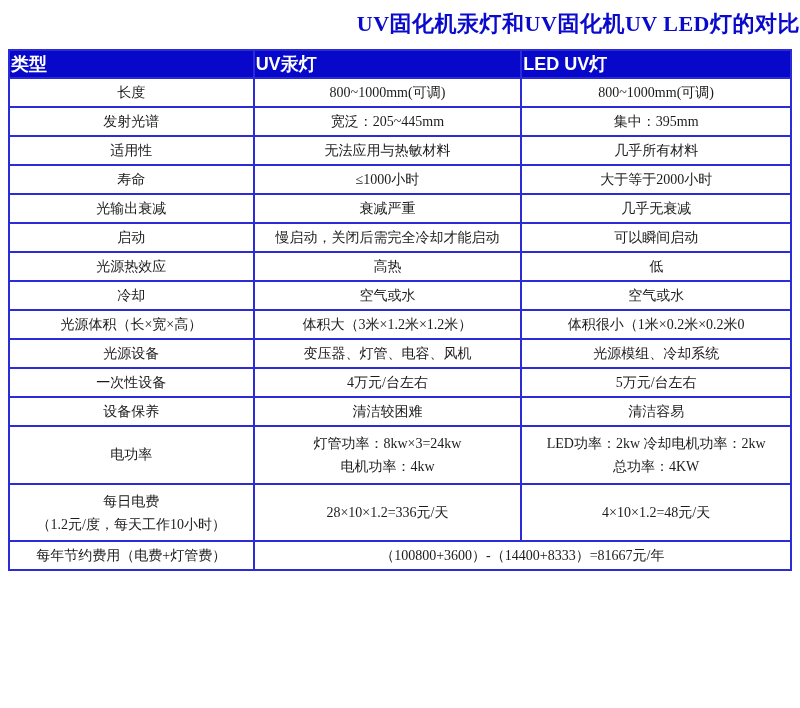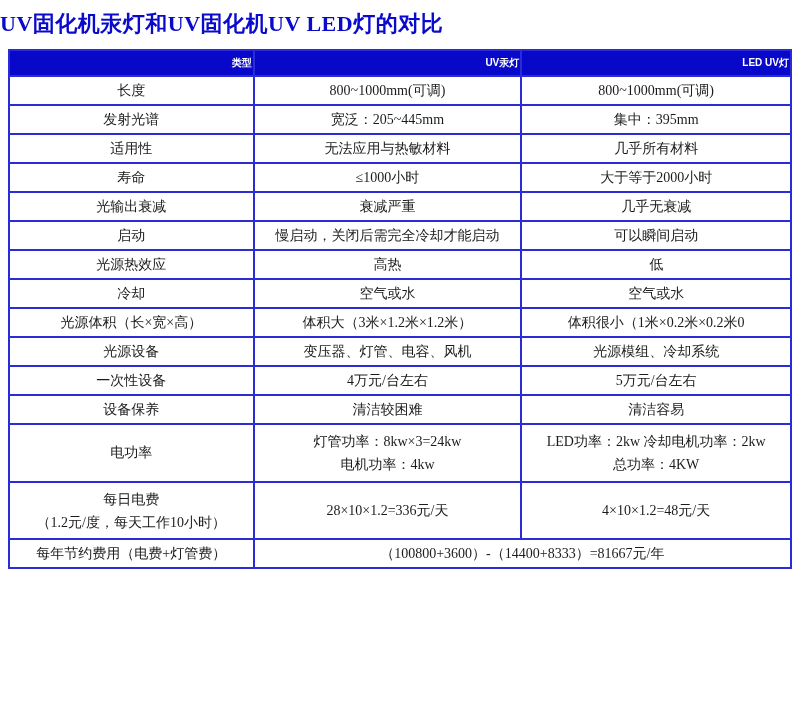--- a/index.html
+++ b/index.html
@@ -3,44 +3,44 @@
 <meta charset="utf-8">
 <style>
   html,body{margin:0;padding:0;}
   body{
     width:800px;height:708px;background:#ffffff;
     font-family:"Liberation Serif","DejaVu Serif",serif;
     overflow:hidden;
   }
   .page-title{
     height:40px;padding-top:9px;
-    text-align:left;
+    text-align:right;
     font-size:22px;font-weight:bold;
     color:#0a0acc;
     letter-spacing:0.5px;
     border-radius:11px;
   }
   table.cmp{
     border-collapse:collapse;
     margin:0 auto;
     width:784px;
     table-layout:fixed;
   }
   .cmp th,.cmp td{
     border:2px solid #2b2bd8;
     overflow:hidden;
   }
   .cmp th{
     background:#0808cb;
     color:#ffffff;
     font-family:"Liberation Sans","DejaVu Sans",sans-serif;
     font-weight:bold;
-    font-size:10px;
+    font-size:18px;
     height:22px;
-    text-align:right;
+    text-align:left;
   }
   .cmp td{
     font-size:14px;
     color:#1b1b1b;
     text-align:center;
     vertical-align:middle;
     padding:1px 3px;
     line-height:22px;
     white-space:nowrap;
   }

